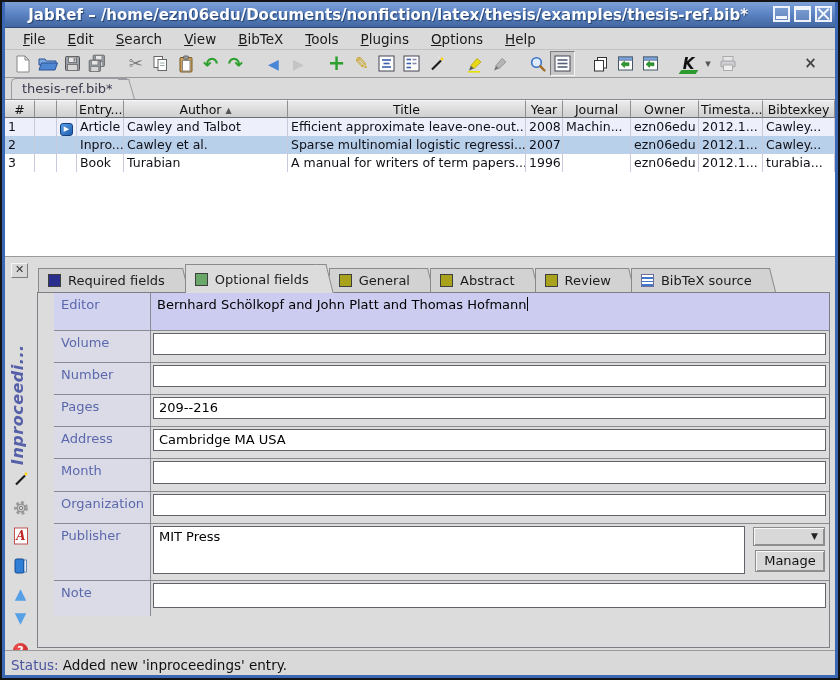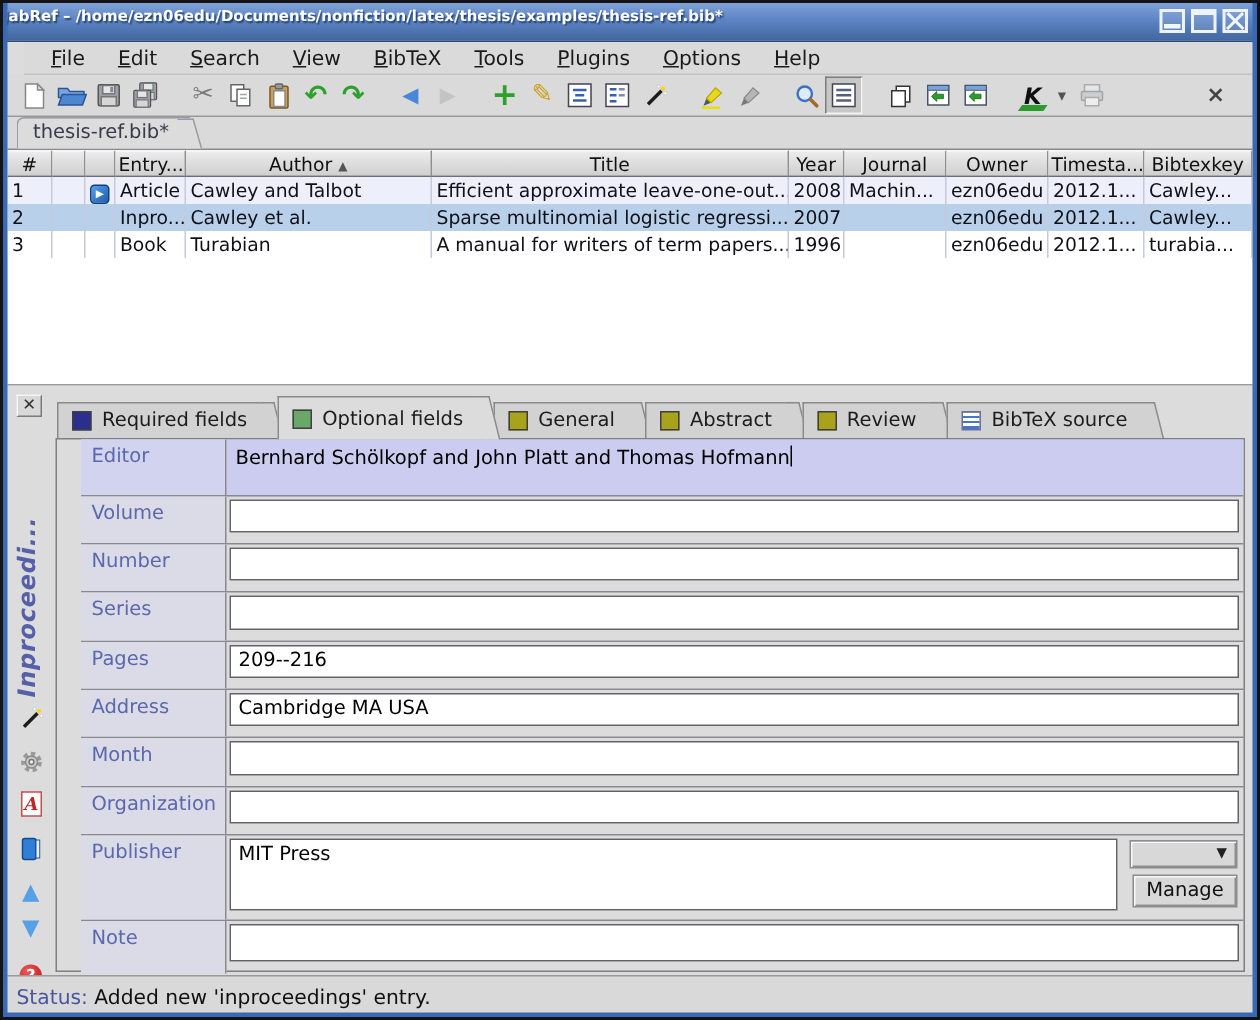--- a/index.html
+++ b/index.html
@@ -8,35 +8,35 @@
 
   .window { position:relative; width:840px; height:680px; background:#dcdcdc;
             border:2px solid #141414; overflow:hidden; }
   .frame { position:absolute; inset:0; border:3px solid #3a68b4; border-top:none;
            pointer-events:none; z-index:60; }
 
   
   .titlebar { position:absolute; left:0; top:0; right:0; height:26px;
               background:linear-gradient(180deg,#7fa1d7 0%,#5d85c5 45%,#42679f 100%);
               border-bottom:1px solid #2c4a78; }
-  .title { position:absolute; left:0; right:90px; top:4px; text-align:left;
-           color:#fff; font-weight:bold; font-size:10px; white-space:nowrap;
+  .title { position:absolute; left:0; right:90px; top:4px; text-align:right;
+           color:#fff; font-weight:bold; font-size:15px; white-space:nowrap;
            overflow:hidden; text-shadow:1px 1px 1px #24406e; }
   .winbtns { position:absolute; right:6px; top:4px; display:flex; gap:4px; }
   .wb { width:17px; height:16px; border:2px solid #edf2fb; background:rgba(255,255,255,.12);
         position:relative; cursor:default; }
   .wb-min::after { content:""; position:absolute; left:1px; right:1px; bottom:1px; height:3px; background:#f2f6fd; }
   .wb-max { border-top-width:4px; }
   .wb-close::before, .wb-close::after { content:""; position:absolute; left:-1px; top:5px;
         width:15px; height:2.4px; background:#f2f6fd; }
   .wb-close::before { transform:rotate(45deg); }
   .wb-close::after  { transform:rotate(-45deg); }
 
   
-  .menubar { position:absolute; left:14px; right:3px; top:26px; height:22px; background:#dadada;
+  .menubar { position:absolute; left:3px; right:3px; top:26px; height:22px; background:#dadada;
              display:flex; align-items:center; gap:6px; padding-left:10px;
              border-bottom:1px solid #c2c2c2; font-size:13.5px; color:#1a1a1a; }
   .menu-item { display:inline-block; padding:2px 8px; cursor:default; }
   .menu-item::first-letter { text-decoration:underline; }
 
   
   .toolbar { position:absolute; left:3px; right:3px; top:48px; height:28px; background:#dadada;
              display:flex; align-items:center; padding-left:5px;
              border-bottom:1px solid #9a9a9a; }
   .tb { width:25px; height:25px; display:flex; align-items:center; justify-content:center;
@@ -492,26 +492,20 @@
           <div class="fval">
               <div class="fbox" style="height:22px;"></div>
             </div>
         </div>
         <div class="frow" style="height:32px;">
           <div class="flabel">Number</div>
           <div class="fval">
               <div class="fbox" style="height:22px;"></div>
             </div>
         </div>
-        <div class="frow" style="height:33px;">
-          <div class="flabel">Series</div>
-          <div class="fval">
-              <div class="fbox" style="height:23px;"></div>
-            </div>
-        </div>
         <div class="frow" style="height:32px;">
           <div class="flabel">Pages</div>
           <div class="fval">
               <div class="fbox" style="height:22px;">209--216</div>
             </div>
         </div>
         <div class="frow" style="height:32px;">
           <div class="flabel">Address</div>
           <div class="fval">
               <div class="fbox" style="height:22px;">Cambridge MA USA</div>

